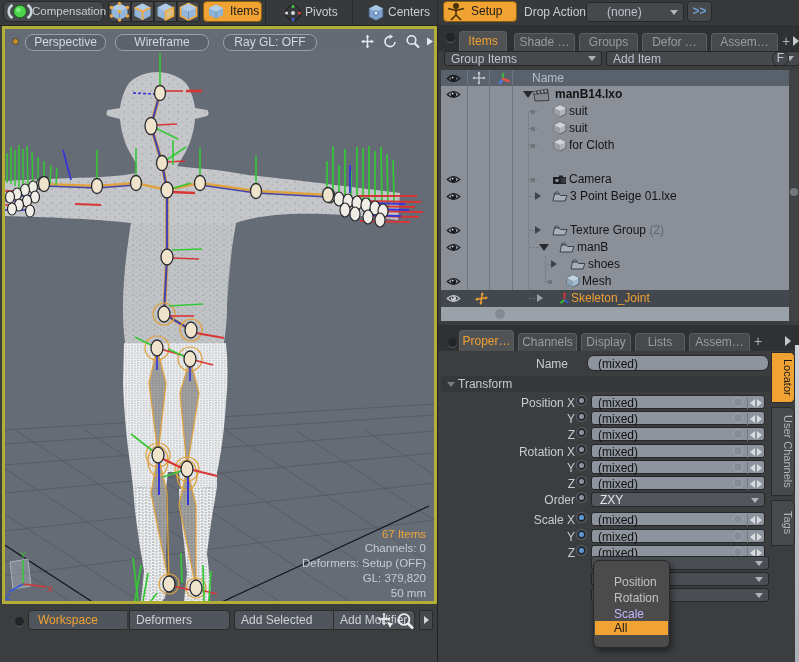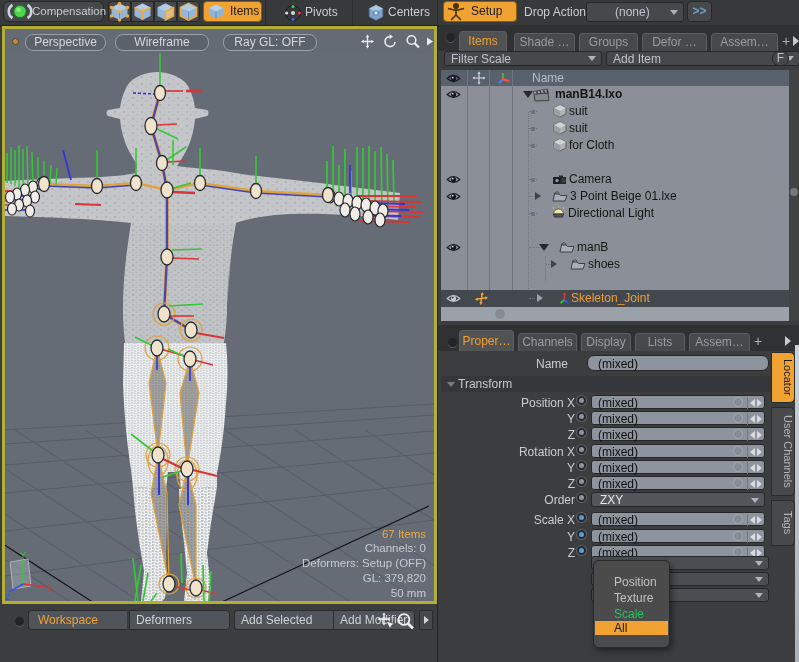--- a/index.html
+++ b/index.html
@@ -120,21 +120,21 @@
         <circle cx="11" cy="4" r="2.2" fill="#4a3208"></circle>
         <path d="M11 6 L11 13"></path>
         <path d="M3 6.5 L11 8.5 L19 6.5"></path>
         <path d="M11 13 L6 18 M11 13 L16 18"></path>
       </g>
     </svg>
     <span style="position:absolute;left:27px;">Setup</span>
   </div>
   <span class="abs" style="left:524px;top:5px;color:#c9cdd3;font-size:12px;">Drop Action</span>
   <div class="drop" style="left:586px;top:2px;width:98px;height:20px;line-height:18px;">
-    <span style="position:absolute;left:28px;">(none)</span>
+    <span style="position:absolute;left:20px;">(none)</span>
     <span class="arr" style="top:7px;"></span>
   </div>
   <div class="tbtn" style="left:687px; width:25px; color:#6f9fd0; font-weight:bold; text-align:center;">&gt;&gt;</div>
 </div>
 <div id="viewport" class="abs">
   <div style="position:absolute;left:7px;top:9px;width:7px;height:7px;border-radius:50%;background:#c98a28;border:1px solid #4a4a40;"></div>
   <div class="vpbtn" style="left:20px;width:81px;">Perspective</div>
   <div class="vpbtn" style="left:110px;width:94px;">Wireframe</div>
   <div class="vpbtn" style="left:218px;width:94px;">Ray GL: OFF</div>
   <svg style="position:absolute;left:356px;top:5px;" width="74" height="16" viewBox="0 0 74 16">
@@ -446,21 +446,21 @@
   <div class="knob" style="left:8px;top:8px;"></div>
   <div class="tab active" style="left:21px;top:6px;width:48px;height:20px;line-height:19px;">Items</div>
   <div class="tab" style="left:76px;top:8px;width:61px;height:18px;line-height:17px;">Shade …</div>
   <div class="tab" style="left:141px;top:8px;width:59px;height:18px;line-height:17px;">Groups</div>
   <div class="tab" style="left:204px;top:8px;width:65px;height:18px;line-height:17px;">Defor …</div>
   <div class="tab" style="left:273px;top:8px;width:67px;height:18px;line-height:17px;">Assem…</div>
   <div class="abs" style="left:344px;top:8px;color:#aeb2b6;font-size:14px;">+</div>
   <div class="abs" style="left:355px;top:11px;width:0;height:0;border-top:5px solid transparent;border-bottom:5px solid transparent;border-left:6px solid #c6cace;"></div>
 
   <div class="drop" style="left:6px;top:26px;width:158px;height:15px;">
-    <span style="position:absolute;left:6px;top:0;line-height:14px;">Filter Scale</span>
+    <span style="position:absolute;left:6px;top:0;line-height:14px;">Group Items</span>
     <span class="arr" style="top:4px;"></span>
   </div>
   <div class="drop" style="left:168px;top:26px;width:194px;height:15px;">
     <span style="position:absolute;left:6px;top:0;line-height:14px;">Add Item</span>
     <span class="arr" style="top:4px;"></span>
   </div>
   <div class="drop" style="left:334px;top:26px;width:17px;height:15px;border-radius:7px;text-align:center;line-height:13px;">F</div>
 
   <div id="list">
     <div id="listhead">
@@ -562,31 +562,35 @@
         </svg>
       <div class="doth" style="left:88px;top:8px;width:6px;"></div>
         <div class="tri-r" style="left:94px;top:4px;"></div>
       <svg width="16" height="13" viewBox="0 0 16 13" style="position:absolute;left:111px;top:2px;">
           <path d="M2 3.5 L5 1.5 L7 3 L6.5 4.5 Z" fill="#8f959c" stroke="#3c4046" stroke-width="0.8"></path>
           <path d="M1 11 L2.5 4 L7 4 L8.5 5.5 L15 5.5 L13 11 Z" fill="#a8afb8" stroke="#3c4046" stroke-width="1"></path>
         </svg>
       <span class="rowlbl" style="left:129px;">3 Point Beige 01.lxe</span>
     </div>
 
-    <div class="row" style="top:135px;">
-      <div class="doth" style="left:88px;top:8px;width:8px;"></div>
-        <div class="bullet" style="left:90px;top:7px;"></div>
-      <svg width="15" height="13" viewBox="0 0 15 13" style="position:absolute;left:110px;top:1px;">
-          <path d="M2.5 8 A5 5 0 0 1 12.5 8 Z" fill="#ece9a8" stroke="#6b6b45" stroke-width="1"></path>
-          <path d="M2.5 8 L12.5 8 L11.5 11 L3.5 11 Z" fill="#53565b" stroke="#33363a" stroke-width="1"></path>
-          <path d="M7.5 1 L7.5 0 M3 2.5 L2 1.5 M12 2.5 L13 1.5" stroke="#c8c480" stroke-width="1.2"></path>
-        </svg>
-      <span class="rowlbl" style="left:127px;">Directional Light</span>
-    </div>
-
+
+    <div class="row" style="top:152px;">
+      <svg width="15" height="11" viewBox="0 0 15 11" style="position:absolute;left:5px;top:3px;">
+          <path d="M1.2 5.5 Q7.5 -0.5 13.8 5.5 Q7.5 11.5 1.2 5.5 Z" fill="none" stroke="#17191d" stroke-width="1.1"></path>
+          <circle cx="7.5" cy="5.5" r="2.6" fill="#17191d"></circle>
+          <circle cx="6.7" cy="4.6" r="0.9" fill="#dde0e4"></circle>
+        </svg>
+      <div class="doth" style="left:88px;top:8px;width:6px;"></div>
+        <div class="tri-r" style="left:94px;top:4px;"></div>
+      <svg width="16" height="13" viewBox="0 0 16 13" style="position:absolute;left:111px;top:2px;">
+          <path d="M2 3.5 L5 1.5 L7 3 L6.5 4.5 Z" fill="#8f959c" stroke="#3c4046" stroke-width="0.8"></path>
+          <path d="M1 11 L2.5 4 L7 4 L8.5 5.5 L15 5.5 L13 11 Z" fill="#a8afb8" stroke="#3c4046" stroke-width="1"></path>
+        </svg>
+      <span class="rowlbl" style="left:129px;">Texture Group <span style="color:#63676d;">(2)</span></span>
+    </div>
 
     <div class="row" style="top:169px;">
       <svg width="15" height="11" viewBox="0 0 15 11" style="position:absolute;left:5px;top:3px;">
           <path d="M1.2 5.5 Q7.5 -0.5 13.8 5.5 Q7.5 11.5 1.2 5.5 Z" fill="none" stroke="#17191d" stroke-width="1.1"></path>
           <circle cx="7.5" cy="5.5" r="2.6" fill="#17191d"></circle>
           <circle cx="6.7" cy="4.6" r="0.9" fill="#dde0e4"></circle>
         </svg>
       <div class="doth" style="left:88px;top:8px;width:10px;"></div>
         <div class="tri-d" style="left:98px;top:5px;"></div>
       <svg width="16" height="13" viewBox="0 0 16 13" style="position:absolute;left:118px;top:2px;">
@@ -599,20 +603,35 @@
     <div class="row" style="top:186px;">
       <div class="doth" style="left:105px;top:8px;width:5px;"></div>
         <div class="tri-r" style="left:110px;top:4px;"></div>
       <svg width="16" height="13" viewBox="0 0 16 13" style="position:absolute;left:129px;top:2px;">
           <path d="M2 3.5 L5 1.5 L7 3 L6.5 4.5 Z" fill="#8f959c" stroke="#3c4046" stroke-width="0.8"></path>
           <path d="M1 11 L2.5 4 L7 4 L8.5 5.5 L15 5.5 L13 11 Z" fill="#a8afb8" stroke="#3c4046" stroke-width="1"></path>
         </svg>
       <span class="rowlbl" style="left:147px;">shoes</span>
     </div>
 
+    <div class="row" style="top:203px;">
+      <svg width="15" height="11" viewBox="0 0 15 11" style="position:absolute;left:5px;top:3px;">
+          <path d="M1.2 5.5 Q7.5 -0.5 13.8 5.5 Q7.5 11.5 1.2 5.5 Z" fill="none" stroke="#17191d" stroke-width="1.1"></path>
+          <circle cx="7.5" cy="5.5" r="2.6" fill="#17191d"></circle>
+          <circle cx="6.7" cy="4.6" r="0.9" fill="#dde0e4"></circle>
+        </svg>
+      <div class="doth" style="left:105px;top:8px;width:4px;"></div>
+        <div class="bullet" style="left:107px;top:7px;"></div>
+      <svg width="14" height="14" viewBox="0 0 14 14" style="position:absolute;left:125px;top:1px;">
+          <path d="M7 1 L13 4 L13 10 L7 13 L1 10 L1 4 Z" fill="#a3b8cc" stroke="#51606e" stroke-width="1"></path>
+          <path d="M1 4 L7 7 L13 4 L7 1 Z" fill="#c4d4e2"></path>
+          <path d="M1 4 L7 7 L7 13 L1 10 Z" fill="#8da4b8"></path>
+        </svg>
+      <span class="rowlbl" style="left:141px;">Mesh</span>
+    </div>
 
     <div class="row" style="top:220px;background:#43474e;color:#f0a032;">
       <svg width="15" height="11" viewBox="0 0 15 11" style="position:absolute;left:5px;top:3px;">
           <path d="M1.2 5.5 Q7.5 -0.5 13.8 5.5 Q7.5 11.5 1.2 5.5 Z" fill="none" stroke="#c6cad0" stroke-width="1.1"></path>
           <circle cx="7.5" cy="5.5" r="2.6" fill="#c6cad0"></circle>
           <circle cx="6.7" cy="4.6" r="0.9" fill="#2a2c30"></circle>
         </svg>
       <svg width="15" height="15" viewBox="0 0 16 16" style="position:absolute;left:33px;top:1px;">
           <g stroke="#f0a032" stroke-width="1.6" fill="#f0a032">
             <path d="M8.8 2.5 L7.2 13.5 M2.5 8.8 L13.5 7.2" fill="none"></path>
@@ -755,19 +774,19 @@
       <span class="arr" style="top:4px;"></span>
     </div>
 
   <div class="vtab active" style="top:327px;left:333px;height:51px;">Locator</div>
   <div class="vtab" style="top:382px;left:333px;height:89px;">User Channels</div>
   <div class="vtab" style="top:475px;left:333px;height:46px;">Tags</div>
   <div class="abs" style="left:357px;top:320px;width:4px;height:317px;background:linear-gradient(#ccd2da,#aab0b8);"></div>
 
   <div class="abs" style="left:155px;top:535px;width:77px;height:88px;background:#4b4b4b;border:1px solid #292929;border-radius:6px;box-shadow:2px 3px 6px rgba(0,0,0,0.45);text-decoration:underline;">
     <div style="position:absolute;left:20px;top:14px;color:#c2c2c2;font-size:12px;">Position</div>
-    <div style="position:absolute;left:20px;top:30px;color:#c2c2c2;font-size:12px;">Texture</div>
-    <div style="position:absolute;left:20px;top:46px;color:#22c55e;font-size:12px;">Scale</div>
+    <div style="position:absolute;left:20px;top:30px;color:#c2c2c2;font-size:12px;">Rotation</div>
+    <div style="position:absolute;left:20px;top:46px;color:#c4b5fd;font-size:12px;">Scale</div>
     <div style="position:absolute;left:1px;top:60px;width:73px;height:14px;background:#f0a232;">
       <span style="position:absolute;left:19px;top:0;color:#1a1a1a;font-size:12px;">All</span>
     </div>
   </div>
 </div>
 
 </body></html>

